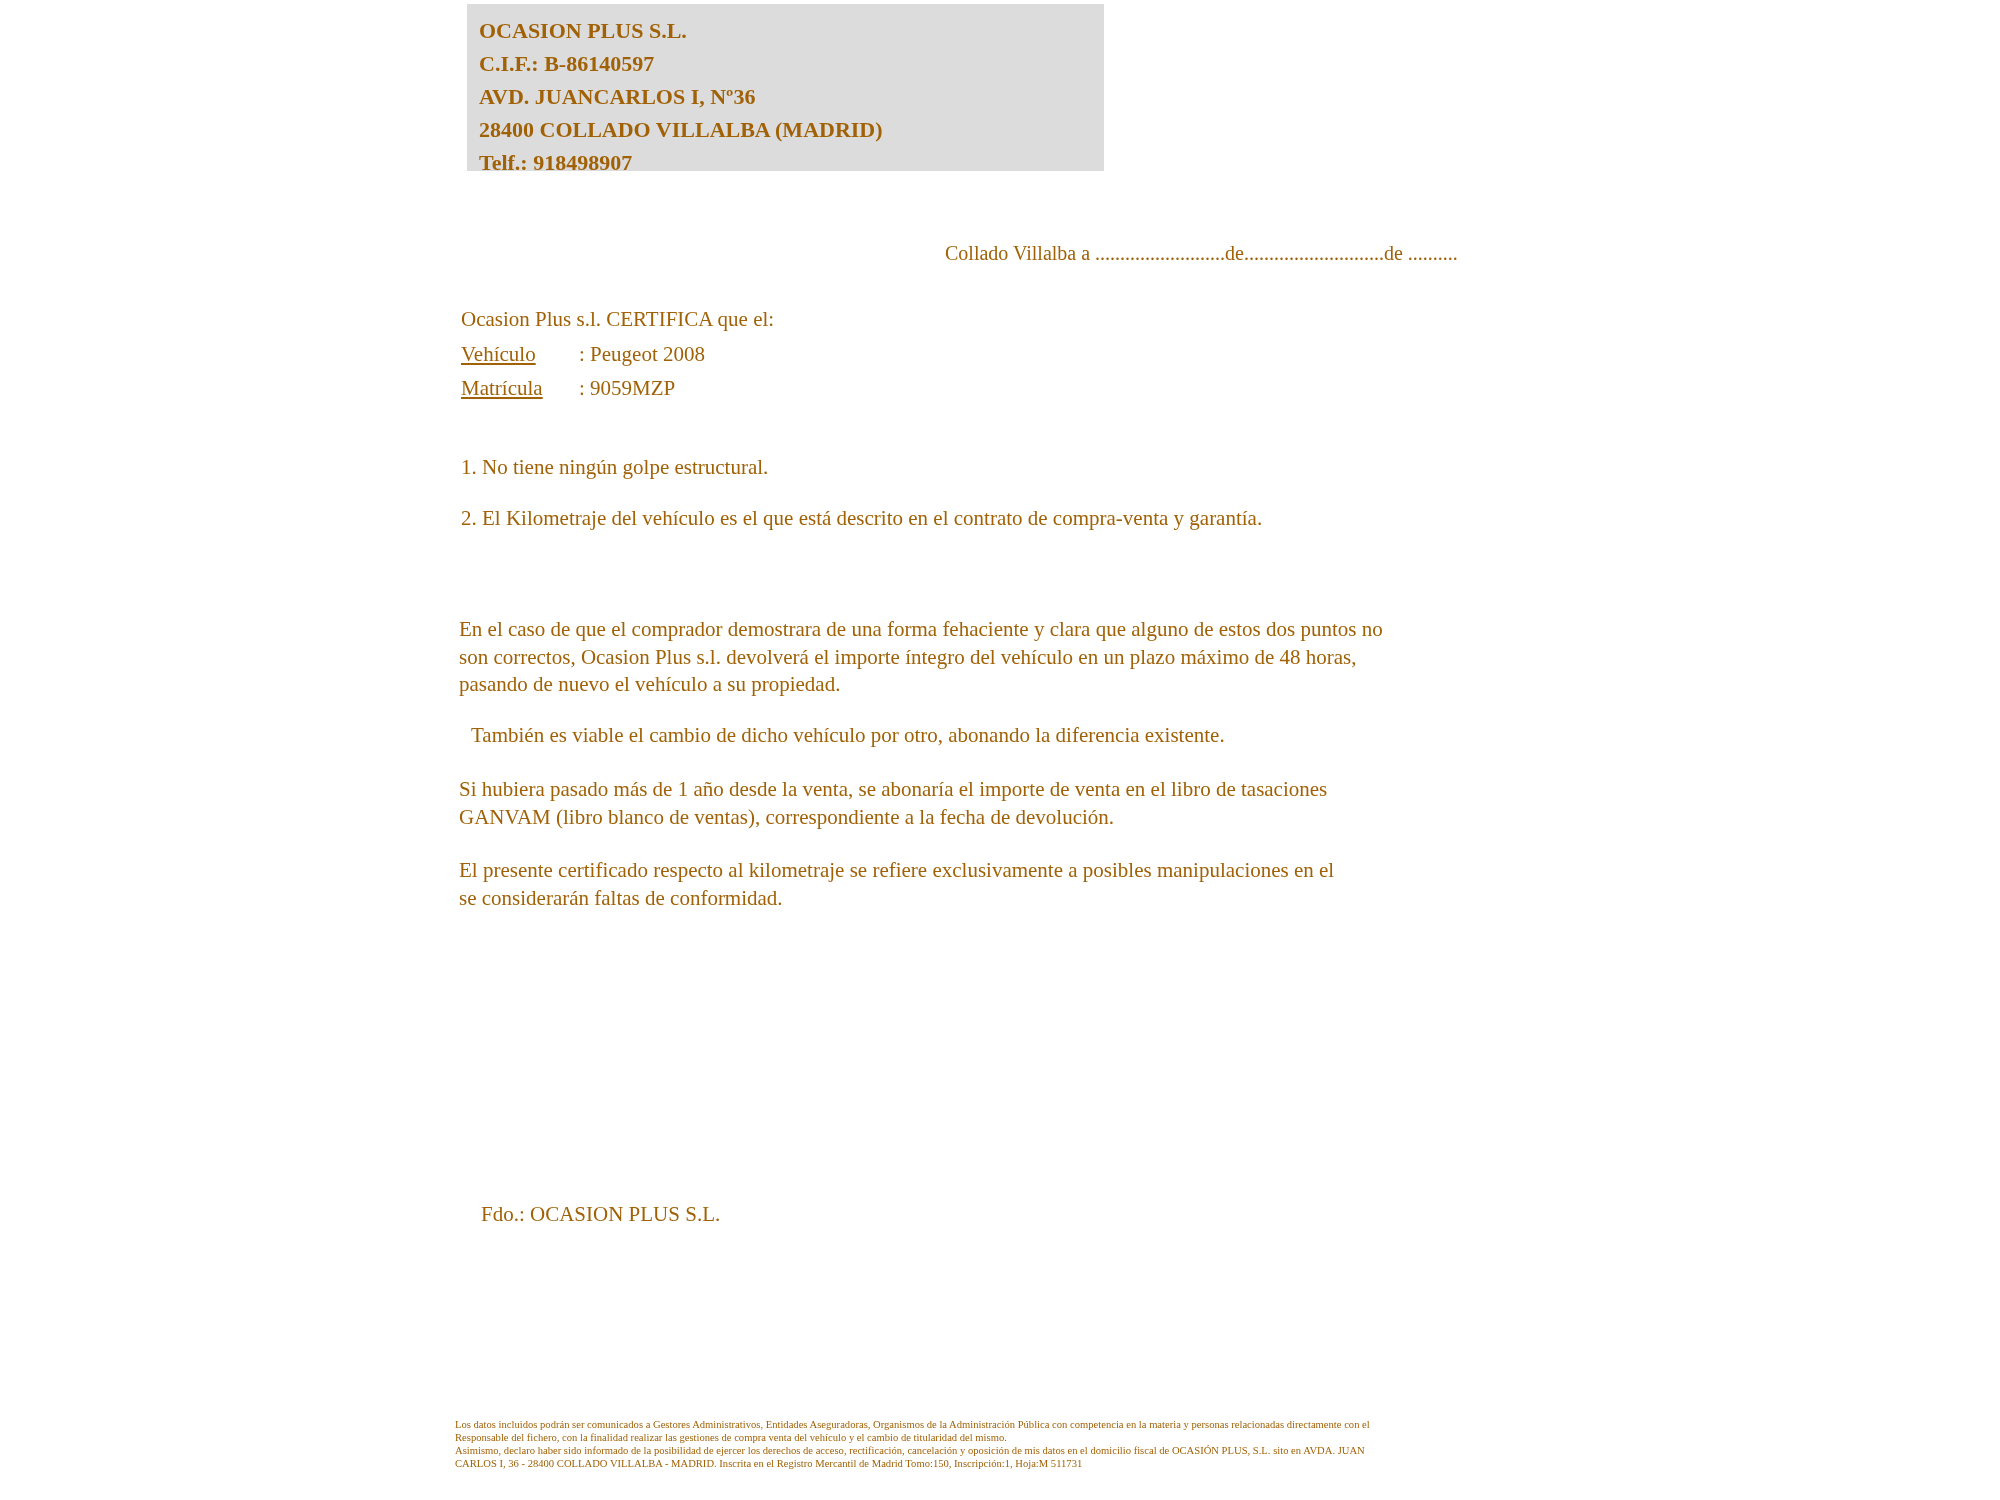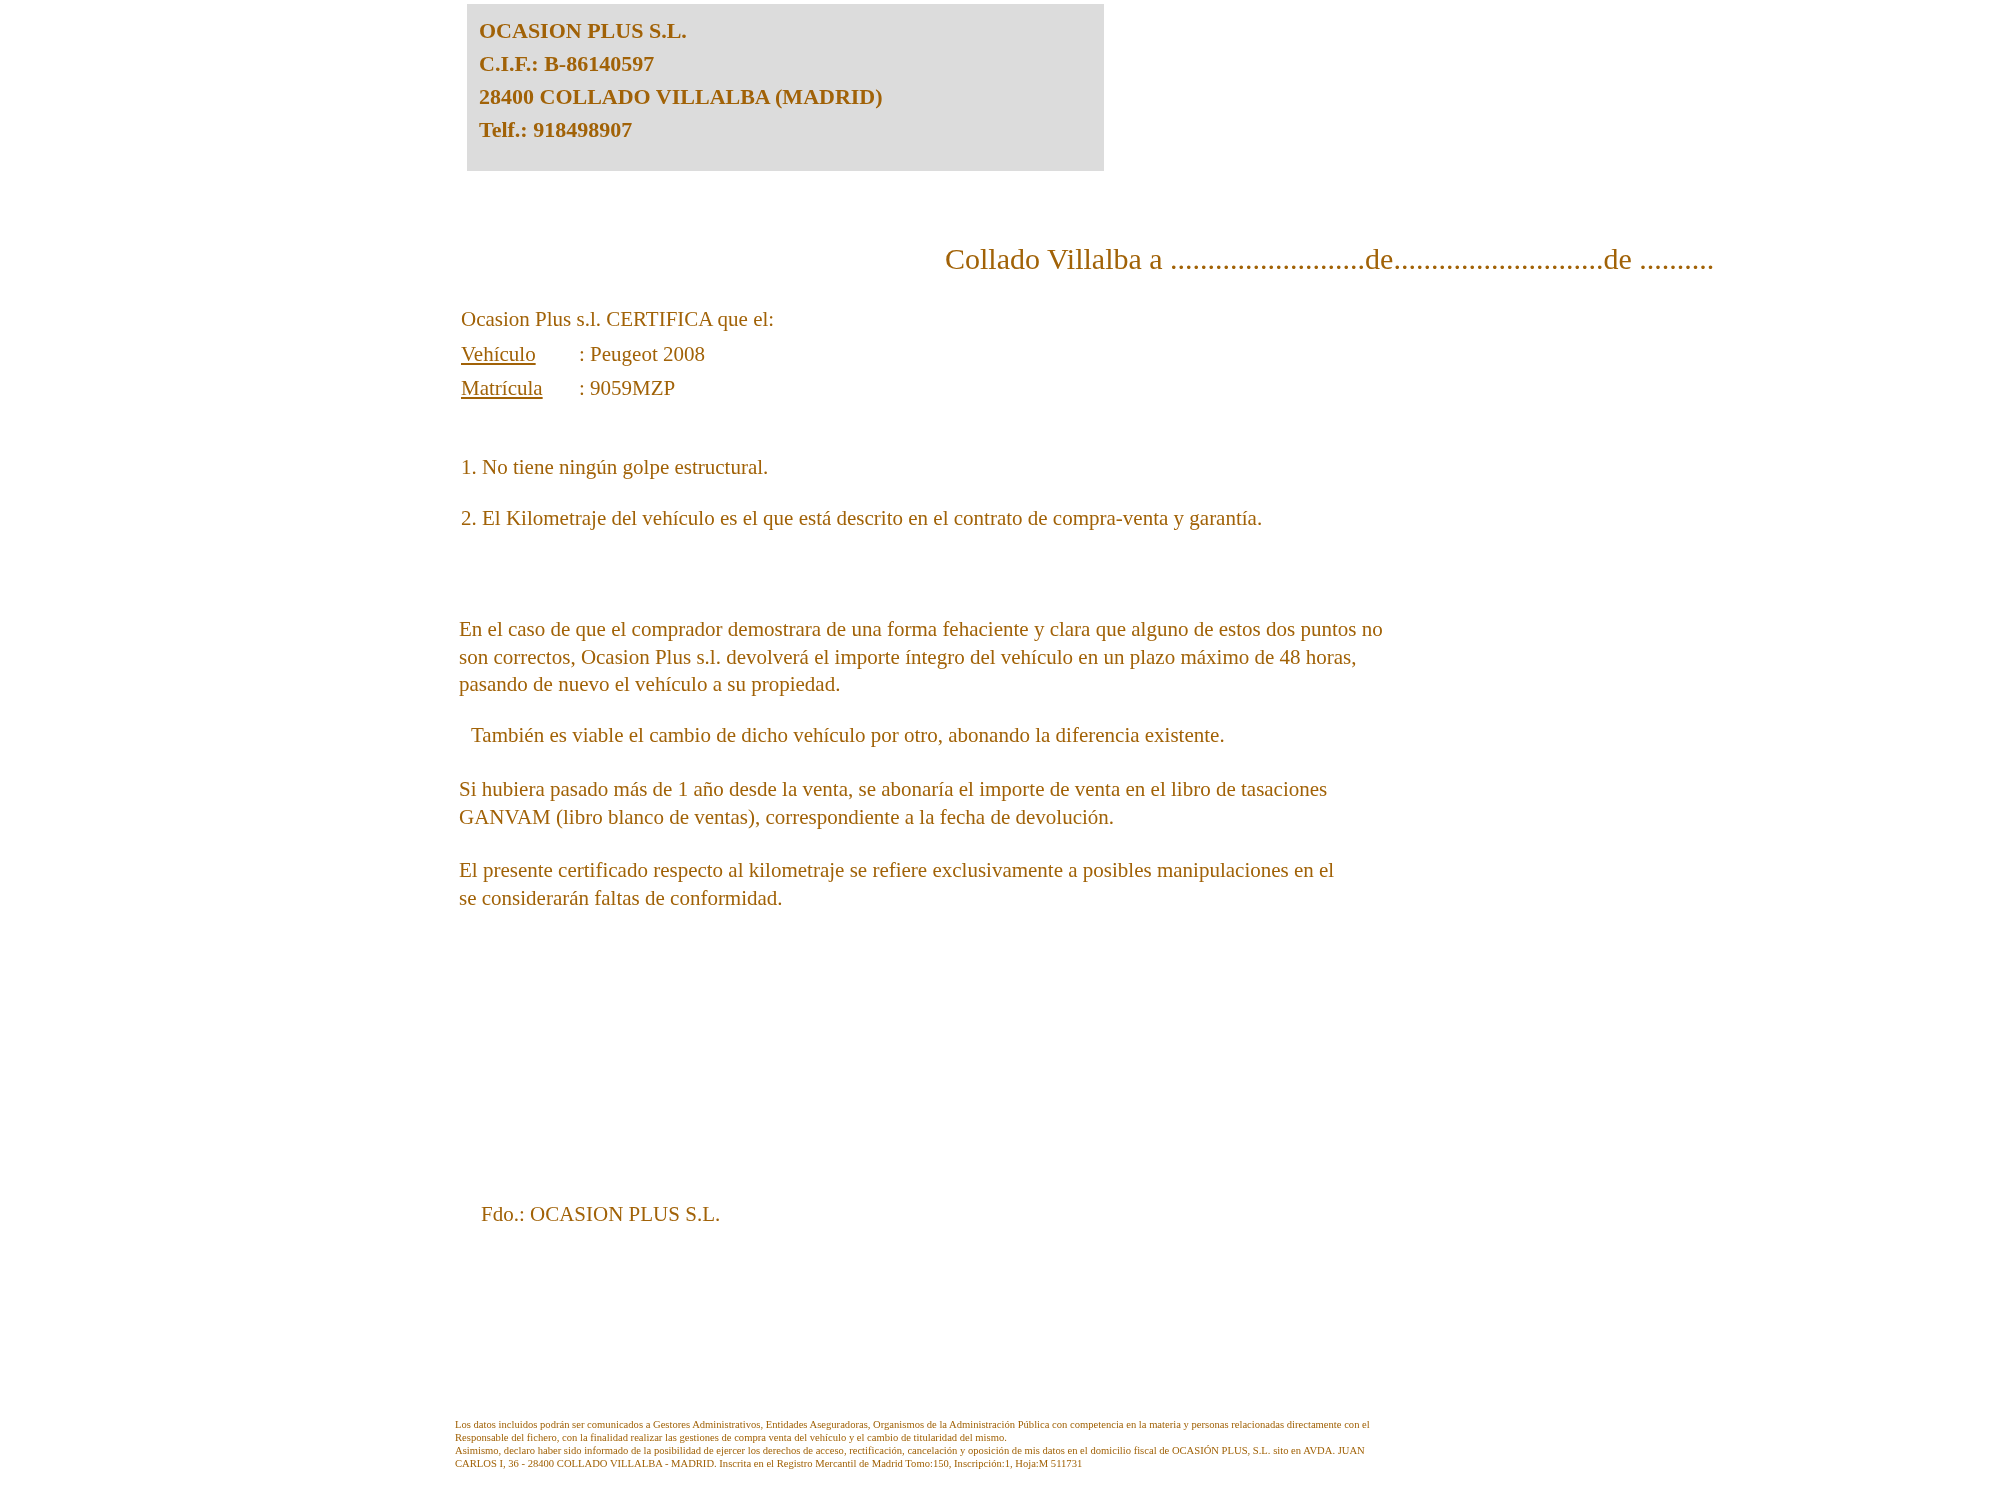--- a/index.html
+++ b/index.html
@@ -24,21 +24,21 @@
     font-weight: bold;
     font-size: 22px;
     line-height: 33px;
     overflow: visible;
     white-space: nowrap;
   }
   .dateline {
     position: absolute;
     left: 945px;
     top: 242px;
-    font-size: 30px;
+    font-size: 20px;
     white-space: nowrap;
   }
   .cert {
     position: absolute;
     left: 461px;
     top: 302px;
     font-size: 21px;
     line-height: 34.5px;
     white-space: nowrap;
   }
@@ -84,20 +84,21 @@
   }
 </style>
 </head>
 <body>
 
 <div class="page">
 
   <div class="letterhead">
     <div>OCASION PLUS S.L.</div>
     <div>C.I.F.: B-86140597</div>
+    <div>AVD. JUANCARLOS I, Nº36</div>
     <div>28400 COLLADO VILLALBA (MADRID)</div>
     <div>Telf.: 918498907</div>
   </div>
 
   <div class="dateline">Collado Villalba a ..........................de............................de ..........</div>
 
   <div class="cert">
     <div>Ocasion Plus s.l. CERTIFICA que el:</div>
     <div>
       <span class="field-label">Vehículo</span><span>: Peugeot 2008</span>

